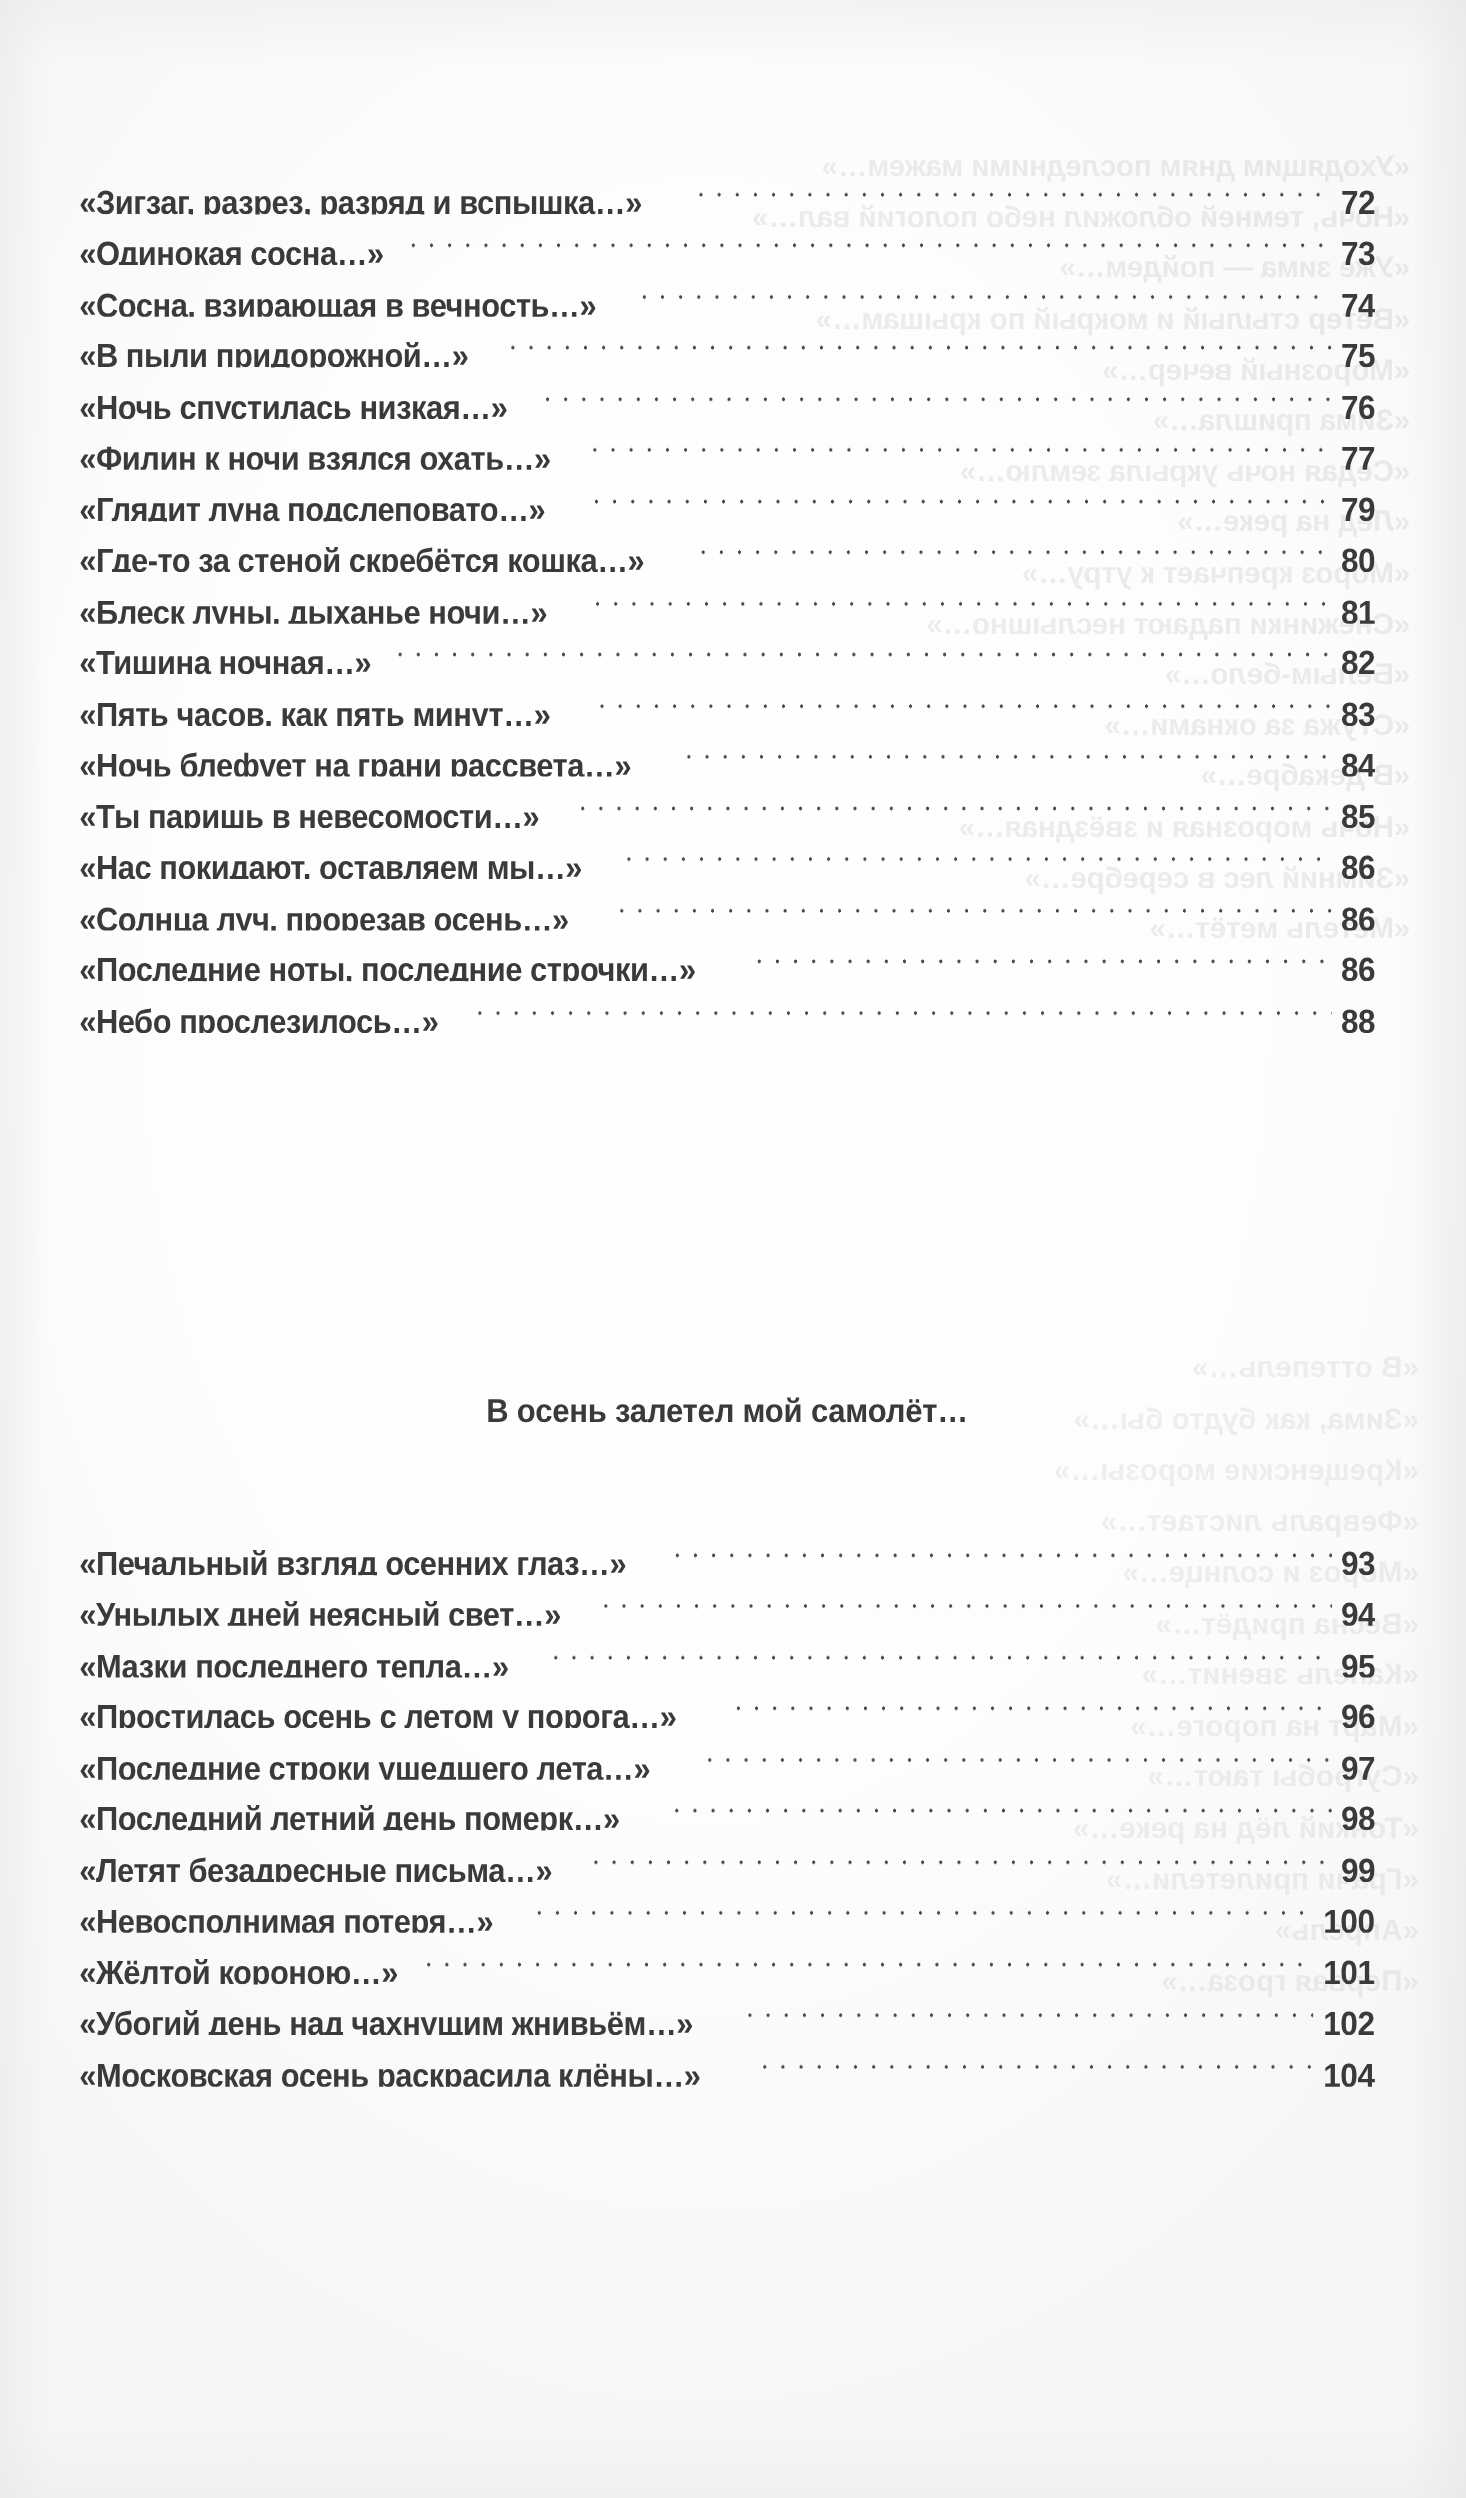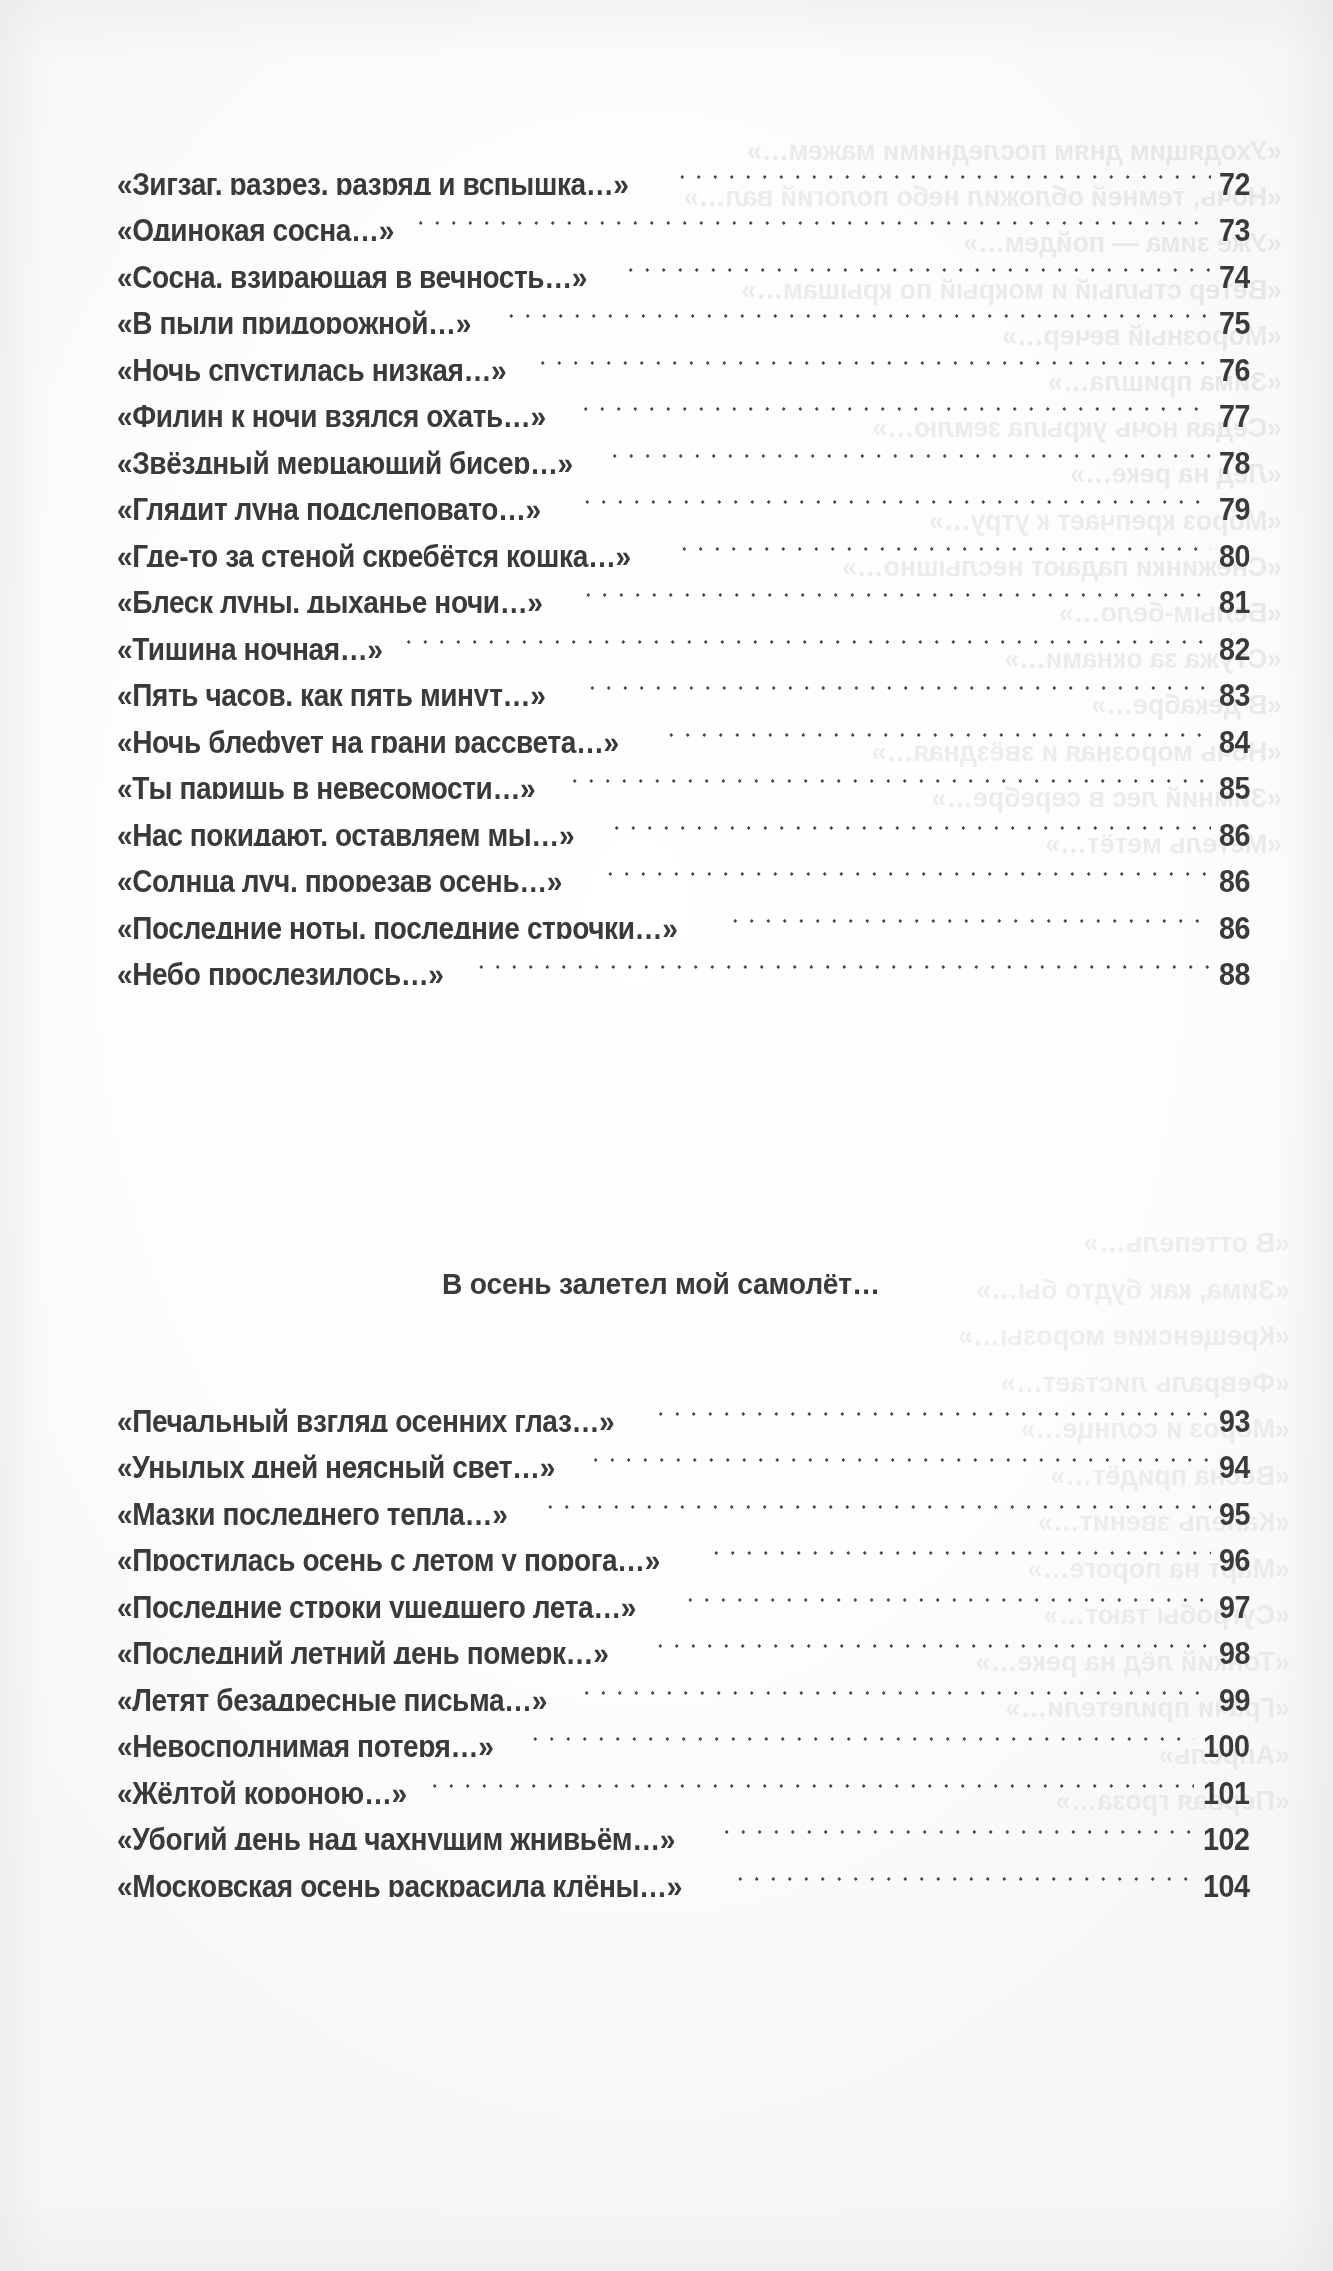--- a/index.html
+++ b/index.html
@@ -87,21 +87,20 @@
   #block-night  { top: 148px; }
   #block-autumn { top: 1385px; text-decoration: underline; }
 
   .toc-row {
     display: flex;
     align-items: baseline;
     height: 46.5px;
     line-height: 46.5px;
     white-space: nowrap;
     overflow: hidden;
-    margin-left: 45px;
   }
 
   .toc-title,
   .toc-page {
     font-family: "Liberation Sans", "DejaVu Sans", sans-serif;
     font-weight: 700;
     font-size: 30.5px;
     color: #3a3a3a;
     letter-spacing: -0.45px;
     transform: scaleX(.92);
@@ -219,25 +218,20 @@
       <div class="toc-row gap">
         <span class="toc-title">«Ночь спустилась низкая…»</span>
         <span class="toc-leader"></span>
         <span class="toc-page">76</span>
       </div>
       <div class="toc-row gap">
         <span class="toc-title">«Филин к ночи взялся охать…»</span>
         <span class="toc-leader"></span>
         <span class="toc-page">77</span>
       </div>
-      <div class="toc-row gap">
-        <span class="toc-title">«Звёздный мерцающий бисер…»</span>
-        <span class="toc-leader"></span>
-        <span class="toc-page">78</span>
-      </div>
       <div class="toc-row tight">
         <span class="toc-title">«Глядит луна подслеповато…»</span>
         <span class="toc-leader"></span>
         <span class="toc-page">79</span>
       </div>
       <div class="toc-row tight">
         <span class="toc-title">«Где-то за стеной скребётся кошка…»</span>
         <span class="toc-leader"></span>
         <span class="toc-page">80</span>
       </div>

